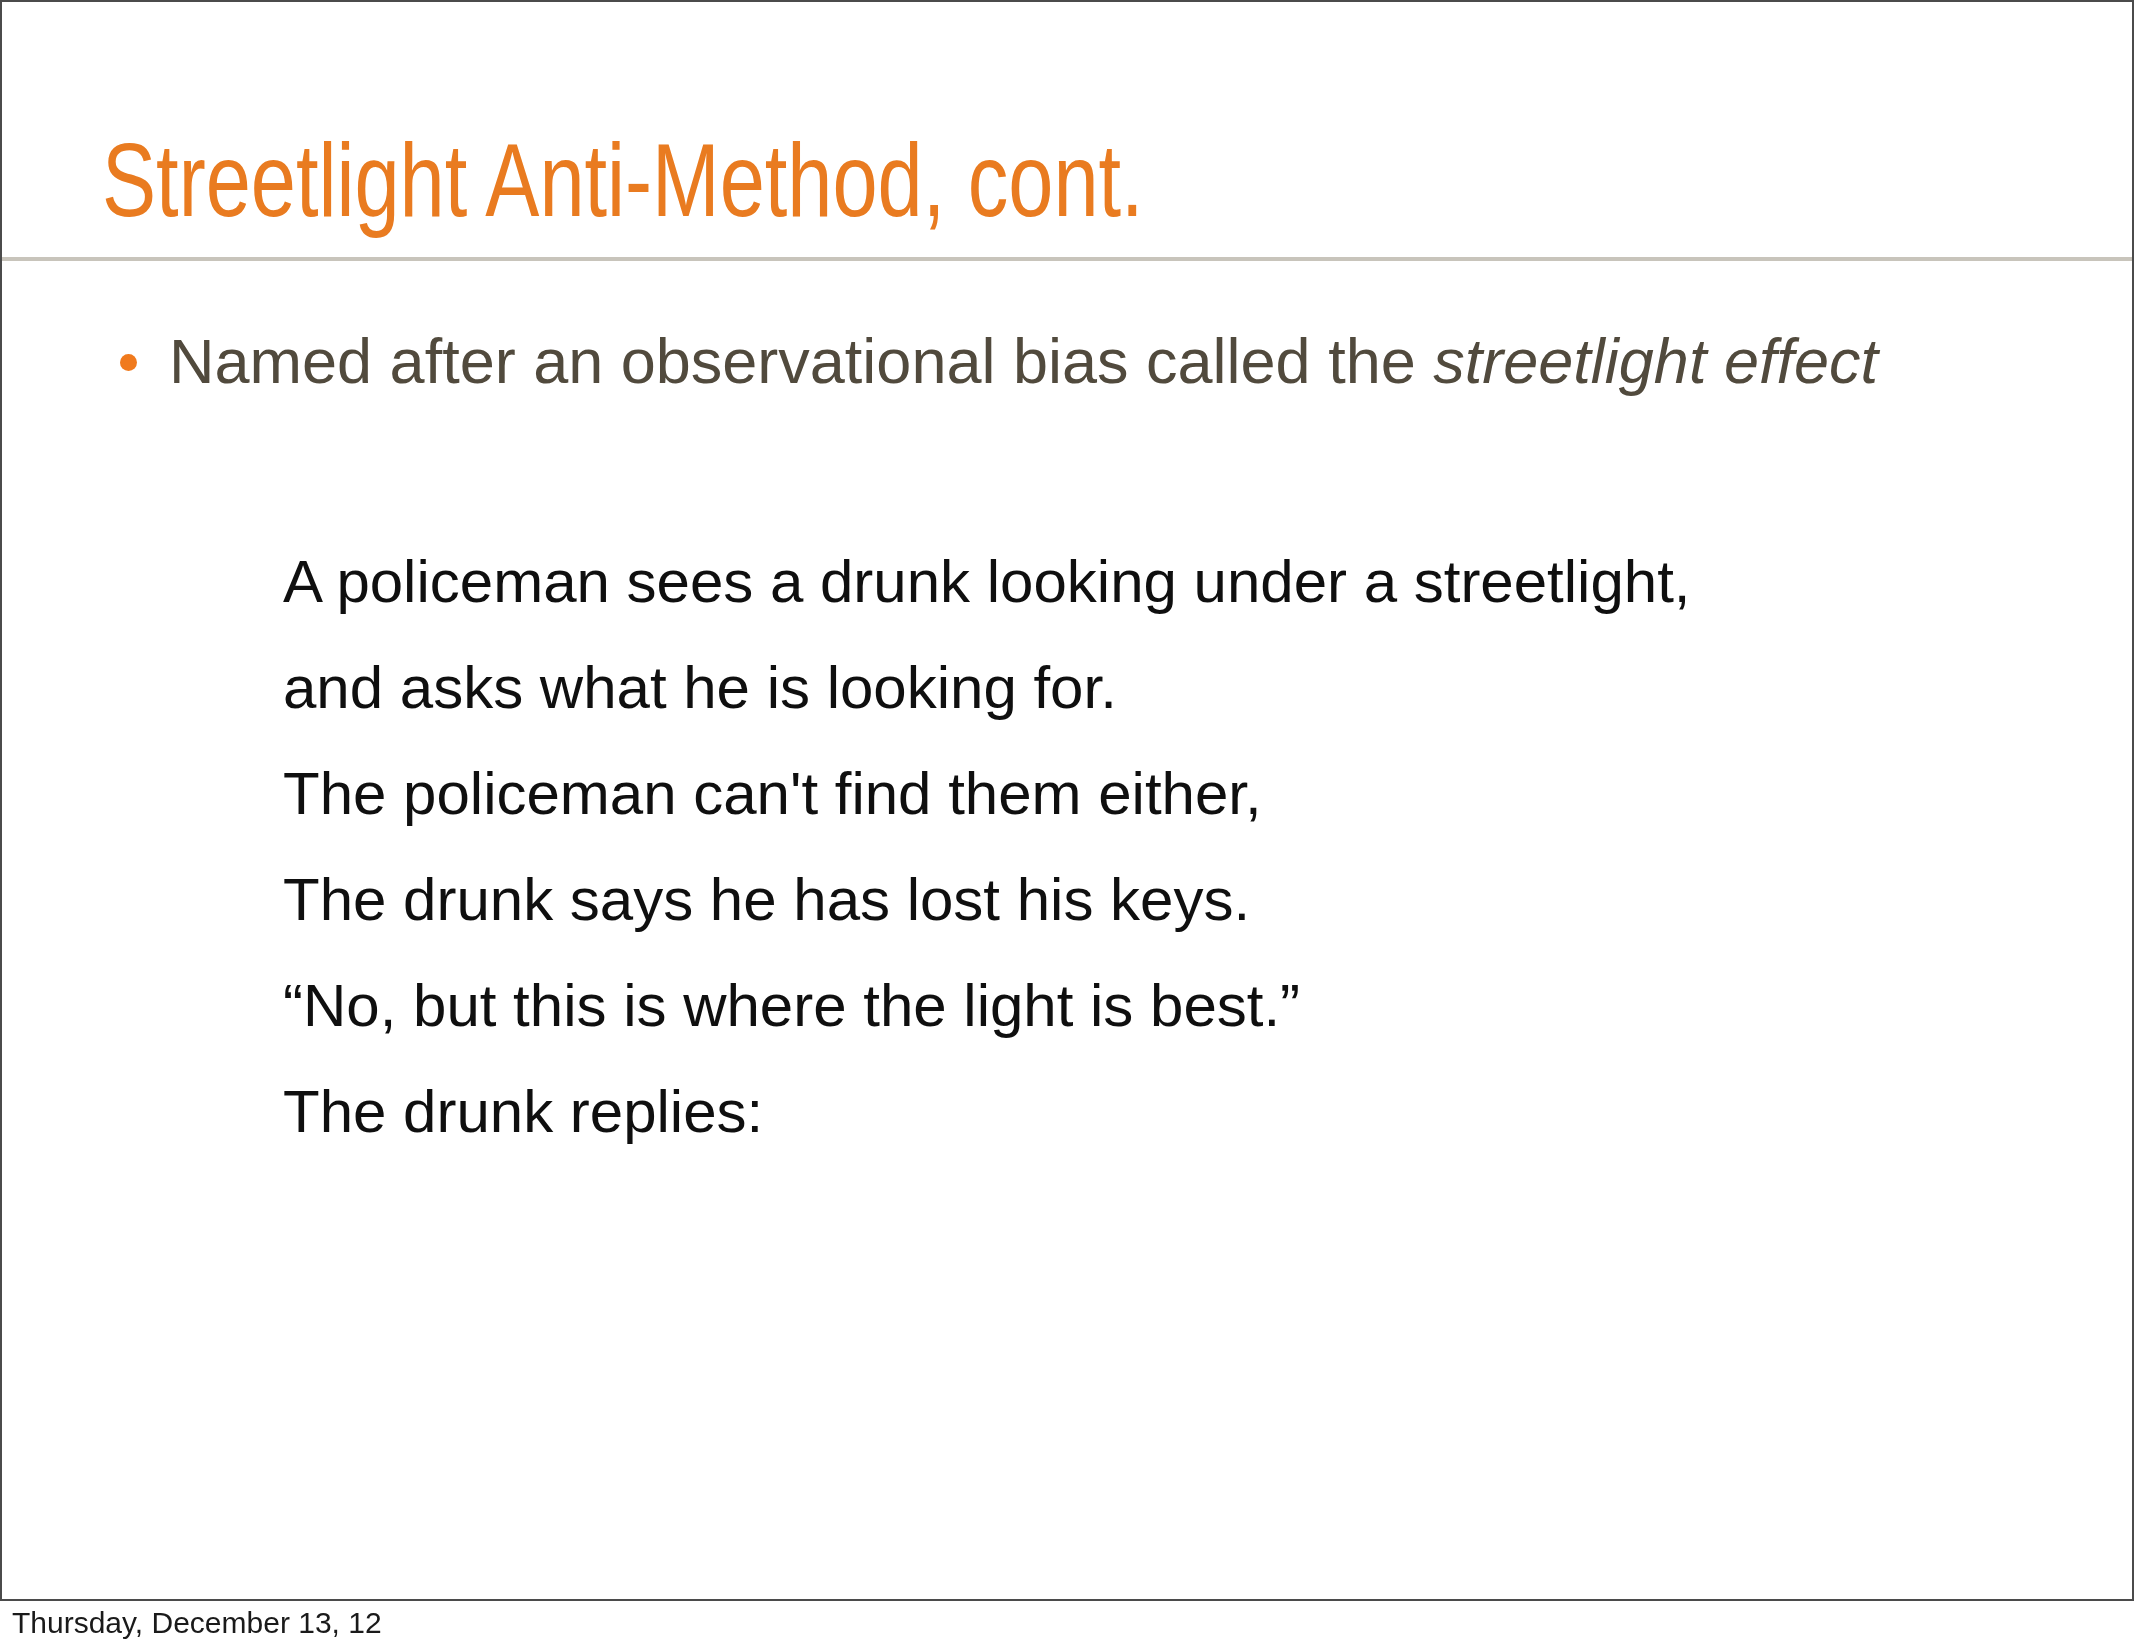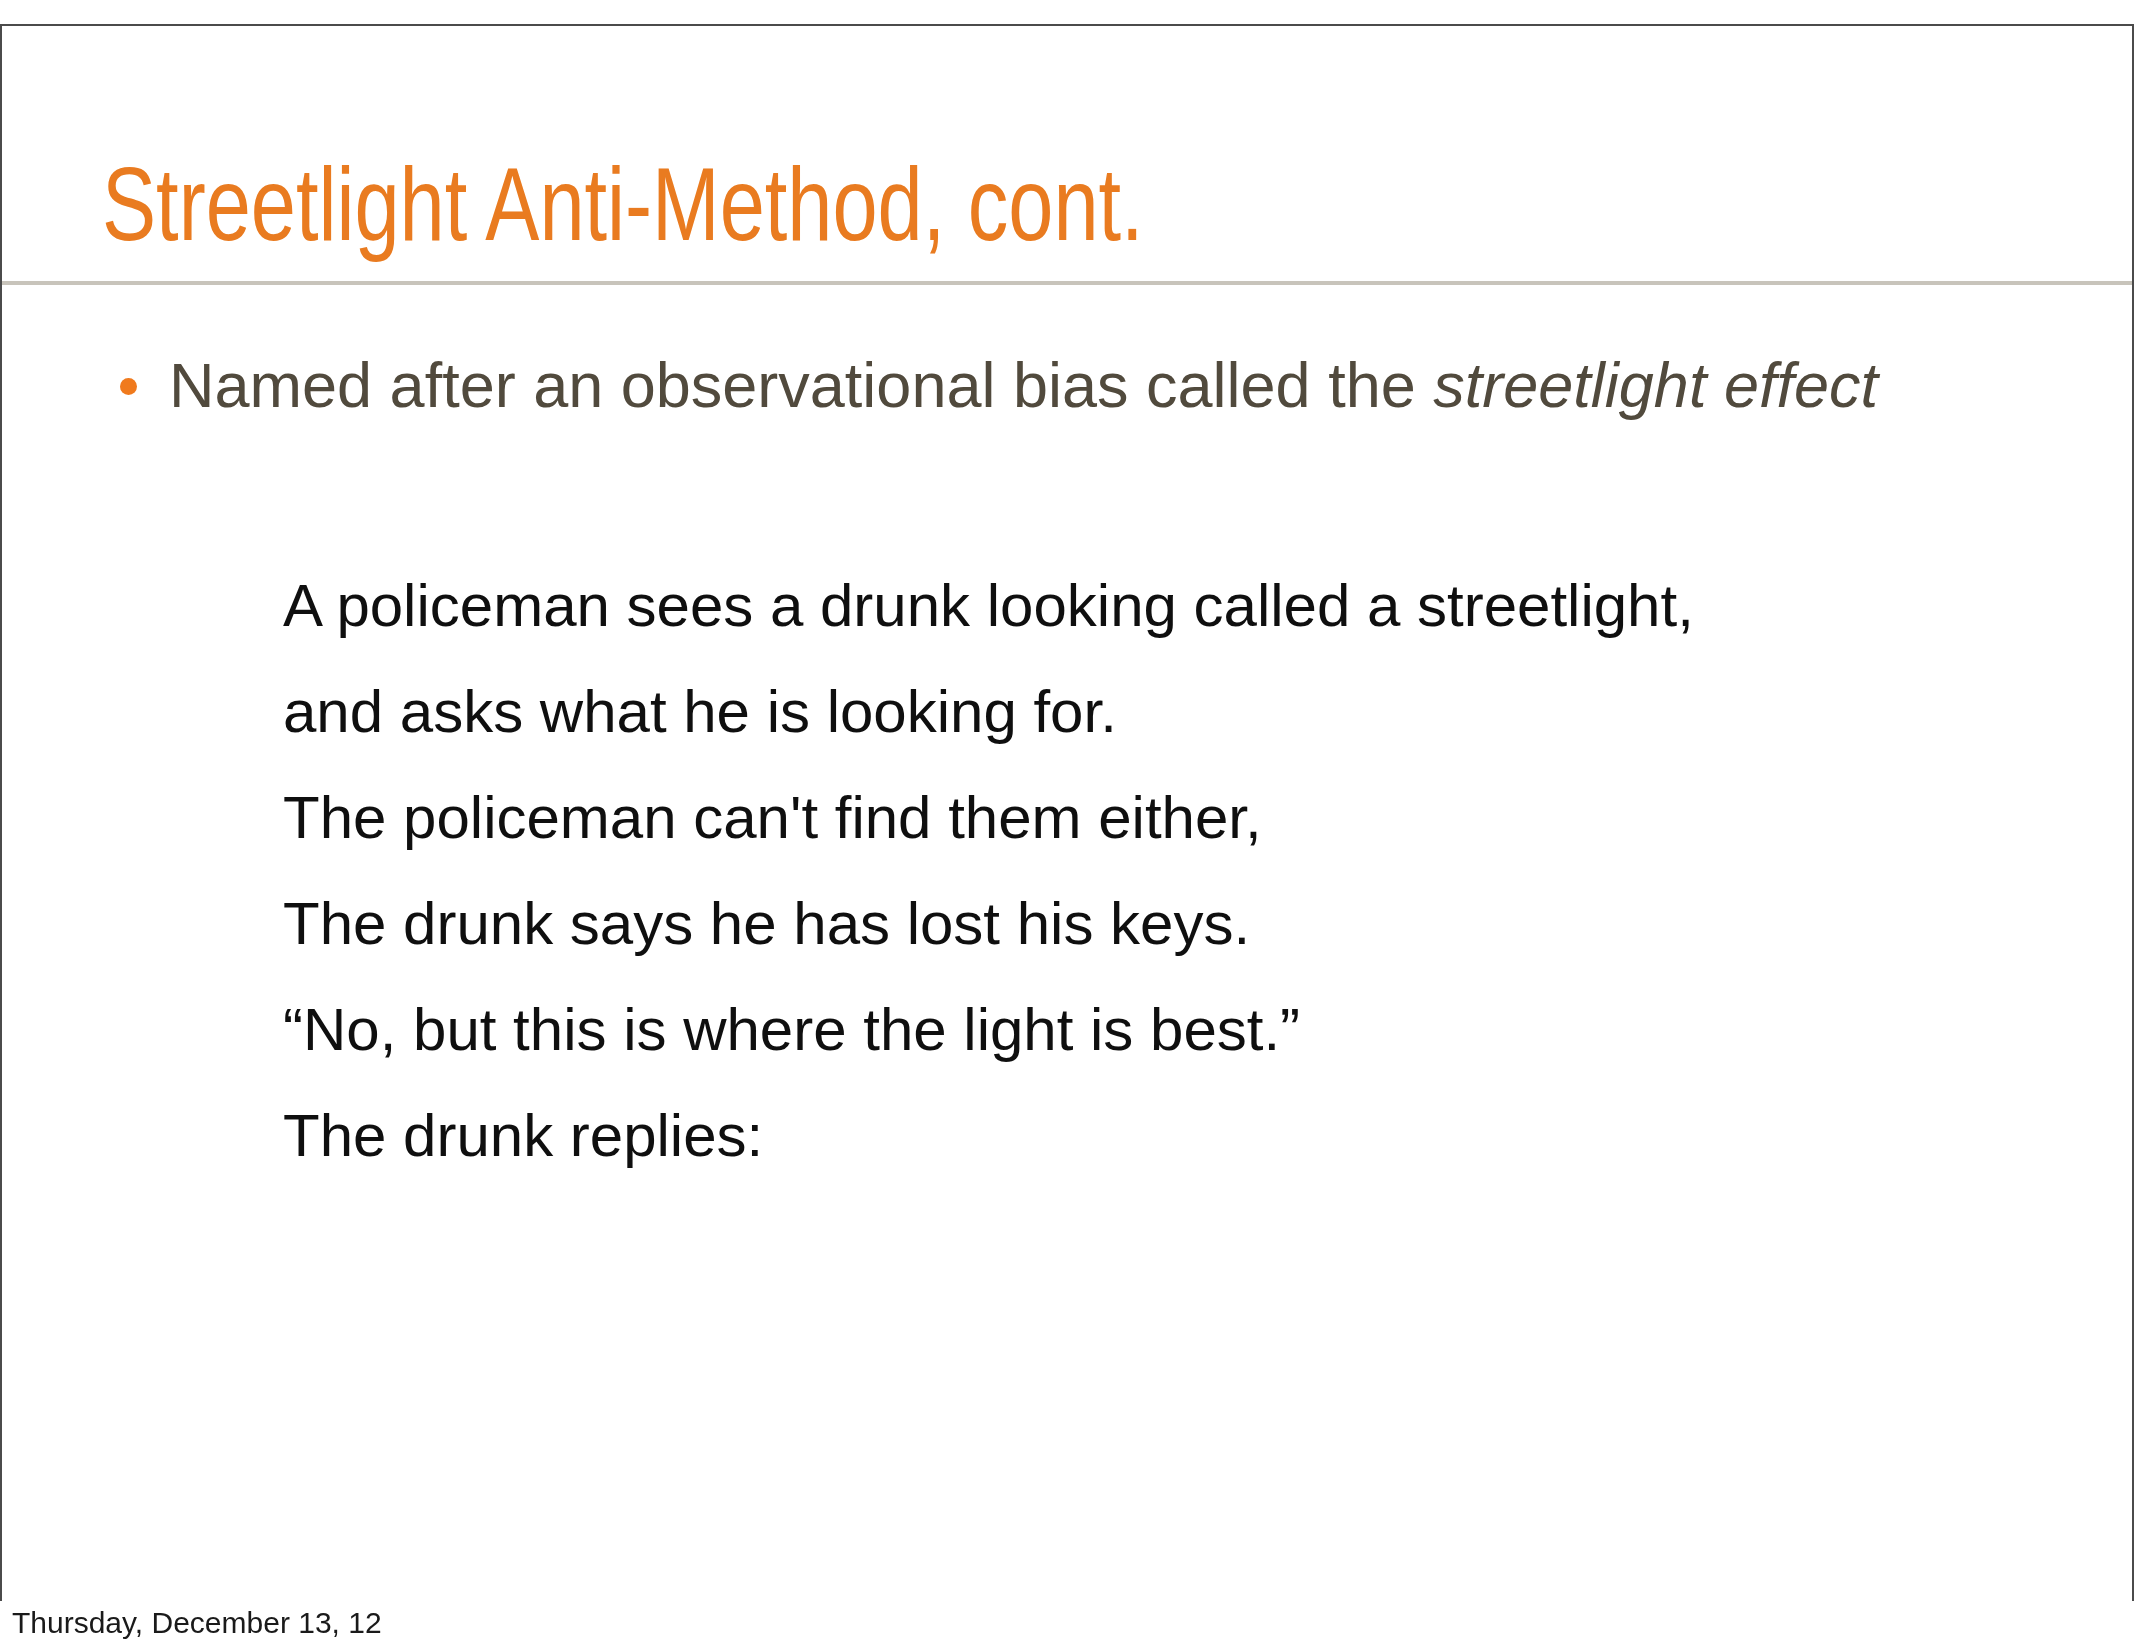--- a/index.html
+++ b/index.html
@@ -8,21 +8,20 @@
     width: 2134px; height: 1642px;
     position: relative;
     font-family: "Liberation Sans", sans-serif;
     overflow: hidden;
   }
   .slide {
     position: absolute; left: 0; top: 0;
     width: 2134px; height: 1601px;
     background: #ffffff;
     border: 2px solid #4b4b4b;
-    margin-top: 24px;
   }
   .slide-title {
     position: absolute; left: 100px; top: 119px;
     font-size: 104px; line-height: 1.15;
     font-weight: 400;
     color: #e97b20;
     white-space: nowrap;
     transform: scaleX(0.78);
     transform-origin: 0 50%;
     letter-spacing: 0px;
@@ -77,21 +76,21 @@
   <h1 class="slide-title">Streetlight Anti-Method, cont.</h1>
 
   <div class="divider"></div>
 
   <div class="bullet-row">
     <span class="bullet-dot"></span>
     <span class="bullet-text"><span>Named after an observational bias called the </span><em>streetlight effect</em></span>
   </div>
 
   <div class="quote-block">
-    <div class="quote-line">A policeman sees a drunk looking called a streetlight,</div>
+    <div class="quote-line">A policeman sees a drunk looking under a streetlight,</div>
     <div class="quote-line">and asks what he is looking for.</div>
     <div class="quote-line">The policeman can't find them either,</div>
     <div class="quote-line">The drunk says he has lost his keys.</div>
     <div class="quote-line">“No, but this is where the light is best.”</div>
     <div class="quote-line">The drunk replies:</div>
   </div>
 
 </div>
 
 <div class="footer-area">

